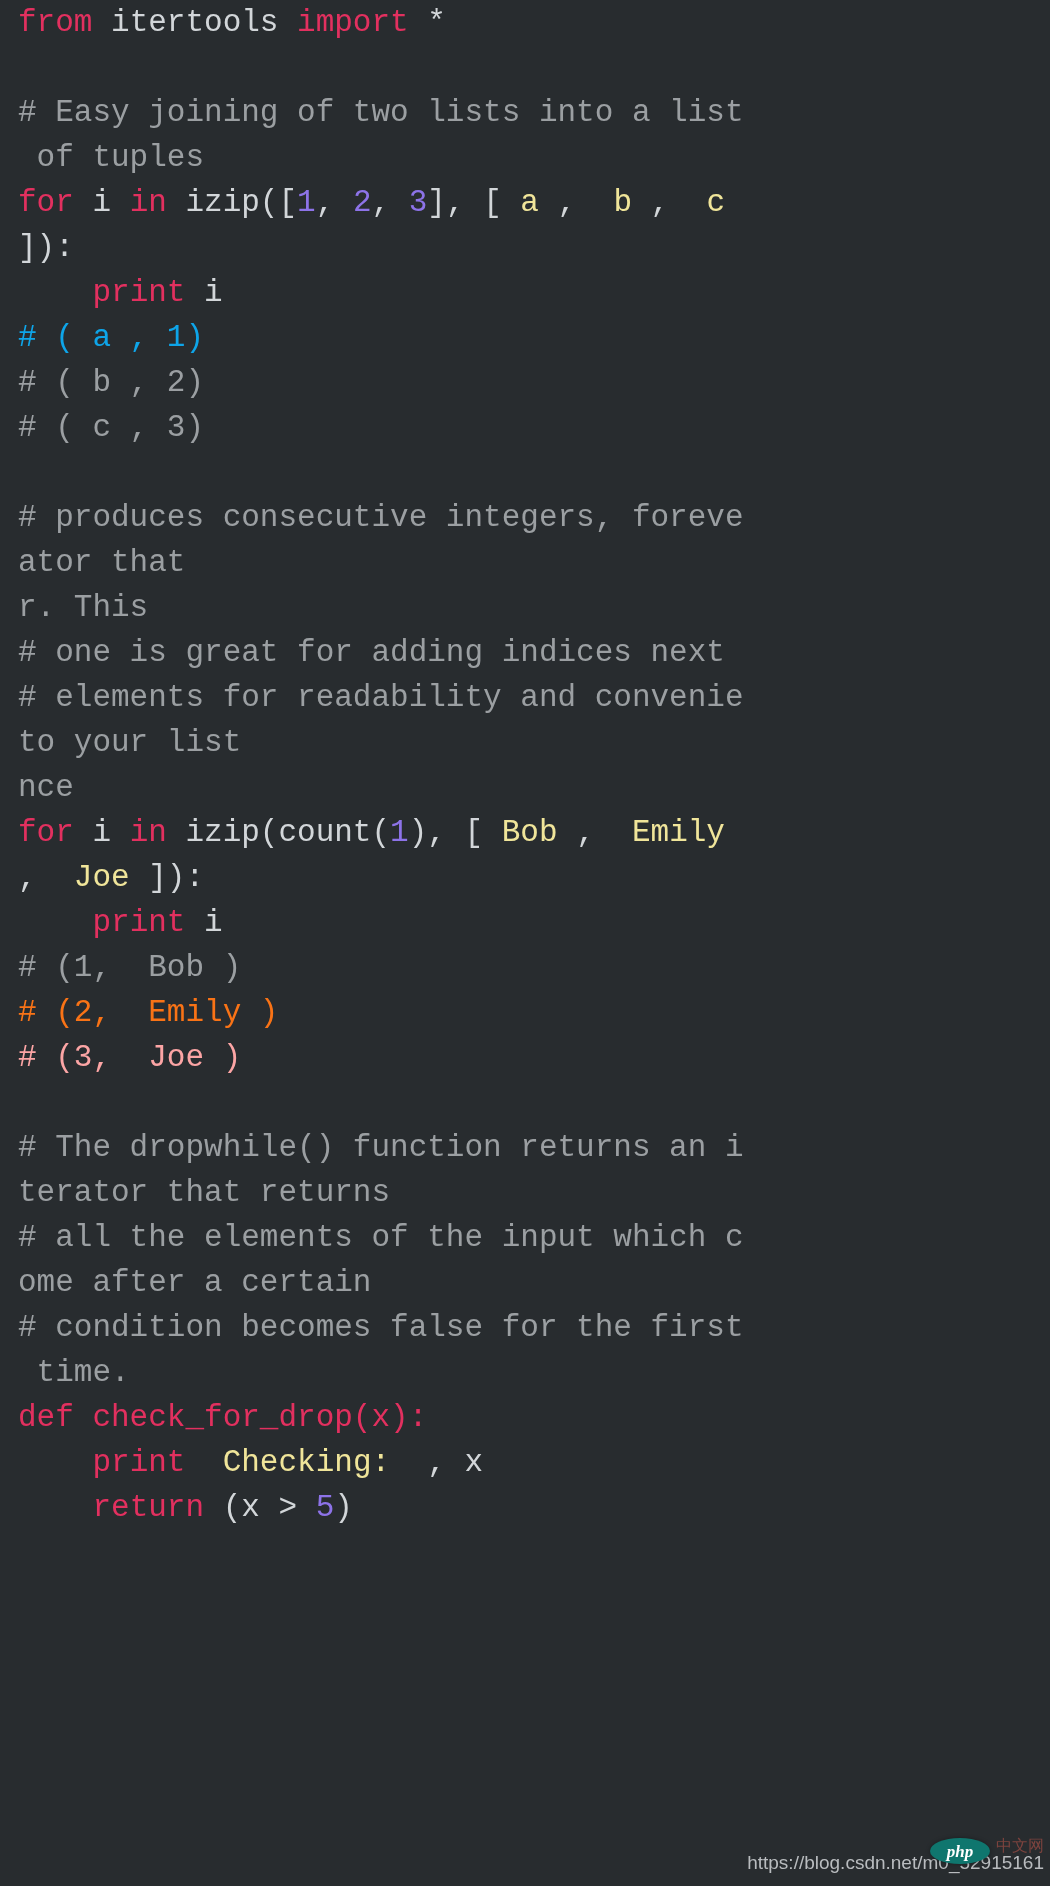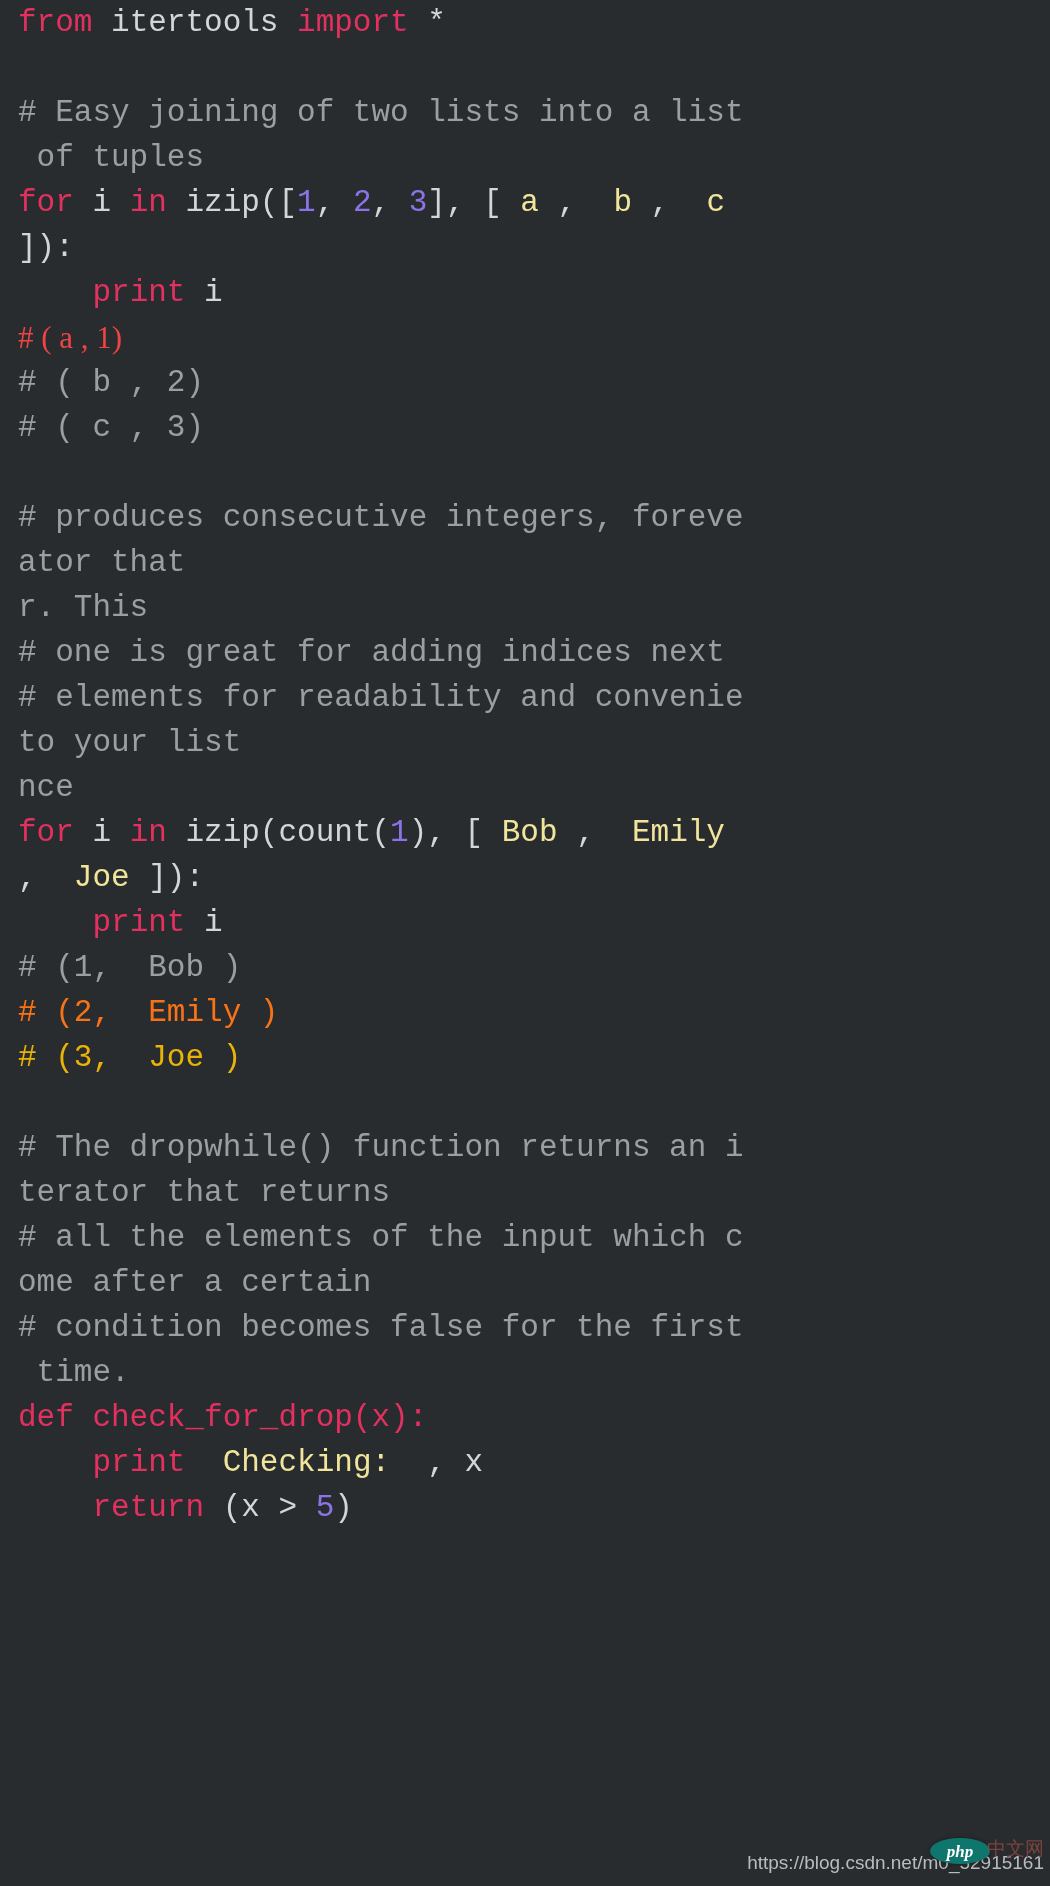--- a/index.html
+++ b/index.html
@@ -82,56 +82,56 @@
     font-size: 17px;
     color: #ffffff;
     line-height: 1;
   }
 
   #watermark .wm-mark {
     position: absolute;
     right: 0px;
     top: -12px;
     font-family: "Liberation Sans", sans-serif;
-    font-size: 19px;
+    font-size: 16px;
     color: #8a4740;
     white-space: nowrap;
     opacity: 0.85;
   }
 </style>
 </head>
 <body style="background: rgb(40, 44, 47);">
 
 <div id="code-surface" style="background: rgb(40, 44, 47);">
 
   <div id="code-lines">
       <div class="code-line"><span class="tok-kw" style="color: rgb(226, 48, 95);">from</span><span class="tok-plain" style="color: rgb(210, 214, 217);"> itertools </span><span class="tok-kw" style="color: rgb(226, 48, 95);">import</span><span class="tok-plain" style="color: rgb(210, 214, 217);"> *</span></div>
       <div class="code-line blank"><span class="tok-plain" style="color: rgb(210, 214, 217);"></span></div>
       <div class="code-line"><span class="tok-com" style="color: rgb(155, 159, 162); margin-top: 44px;"># Easy joining of two lists into a list</span></div>
       <div class="code-line"><span class="tok-com" style="color: rgb(155, 159, 162);"> of tuples</span></div>
       <div class="code-line"><span class="tok-kw" style="color: rgb(226, 48, 95);">for</span><span class="tok-plain" style="color: rgb(210, 214, 217);"> i </span><span class="tok-kw" style="color: rgb(226, 48, 95);">in</span><span class="tok-plain" style="color: rgb(210, 214, 217);"> izip([</span><span class="tok-num" style="color: rgb(141, 115, 232);">1</span><span class="tok-plain" style="color: rgb(210, 214, 217);">, </span><span class="tok-num" style="color: rgb(141, 115, 232);">2</span><span class="tok-plain" style="color: rgb(210, 214, 217);">, </span><span class="tok-num" style="color: rgb(141, 115, 232);">3</span><span class="tok-plain" style="color: rgb(210, 214, 217);">], [ </span><span class="tok-str" style="color: rgb(240, 229, 154);">a</span><span class="tok-plain" style="color: rgb(210, 214, 217);"> ,  </span><span class="tok-str" style="color: rgb(240, 229, 154);">b</span><span class="tok-plain" style="color: rgb(210, 214, 217);"> ,  </span><span class="tok-str" style="color: rgb(240, 229, 154);">c</span></div>
       <div class="code-line"><span class="tok-plain" style="color: rgb(210, 214, 217);">]):</span></div>
       <div class="code-line"><span class="tok-plain" style="color: rgb(210, 214, 217);">    </span><span class="tok-kw" style="color: rgb(226, 48, 95);">print</span><span class="tok-plain" style="color: rgb(210, 214, 217);"> i</span></div>
-      <div class="code-line"><span class="tok-com" style="color: #ef4444; font-family: Liberation Serif, serif;"># ( a , 1)</span></div>
+      <div class="code-line"><span class="tok-com" style="color: #0ea5e9;"># ( a , 1)</span></div>
       <div class="code-line"><span class="tok-com" style="color: rgb(155, 159, 162);"># ( b , 2)</span></div>
       <div class="code-line"><span class="tok-com" style="color: rgb(155, 159, 162);"># ( c , 3)</span></div>
       <div class="code-line blank"><span class="tok-plain" style="color: rgb(210, 214, 217);"></span></div>
       <div class="code-line"><span class="tok-com" style="color: rgb(155, 159, 162);"># produces consecutive integers, foreve</span></div>
       <div class="code-line"><span class="tok-com" style="color: rgb(155, 159, 162);">ator that</span></div>
       <div class="code-line"><span class="tok-com" style="color: rgb(155, 159, 162);">r. This</span></div>
       <div class="code-line"><span class="tok-com" style="color: rgb(155, 159, 162);"># one is great for adding indices next</span></div>
       <div class="code-line"><span class="tok-com" style="color: rgb(155, 159, 162);"># elements for readability and convenie</span></div>
       <div class="code-line"><span class="tok-com" style="color: rgb(155, 159, 162);">to your list</span></div>
       <div class="code-line"><span class="tok-com" style="color: rgb(155, 159, 162);">nce</span></div>
       <div class="code-line"><span class="tok-kw" style="color: rgb(226, 48, 95);">for</span><span class="tok-plain" style="color: rgb(210, 214, 217);"> i </span><span class="tok-kw" style="color: rgb(226, 48, 95);">in</span><span class="tok-plain" style="color: rgb(210, 214, 217);"> izip(count(</span><span class="tok-num" style="color: rgb(141, 115, 232);">1</span><span class="tok-plain" style="color: rgb(210, 214, 217);">), [ </span><span class="tok-str" style="color: rgb(240, 229, 154);">Bob</span><span class="tok-plain" style="color: rgb(210, 214, 217);"> ,  </span><span class="tok-str" style="color: rgb(240, 229, 154);">Emily</span></div>
       <div class="code-line"><span class="tok-plain" style="color: rgb(210, 214, 217);">,  </span><span class="tok-str" style="color: rgb(240, 229, 154);">Joe</span><span class="tok-plain" style="color: rgb(210, 214, 217);"> ]):</span></div>
       <div class="code-line"><span class="tok-plain" style="color: rgb(210, 214, 217);">    </span><span class="tok-kw" style="color: rgb(226, 48, 95);">print</span><span class="tok-plain" style="color: rgb(210, 214, 217);"> i</span></div>
       <div class="code-line"><span class="tok-com" style="color: rgb(155, 159, 162);"># (1,  Bob )</span></div>
       <div class="code-line"><span class="tok-com" style="color: #f97316;"># (2,  Emily )</span></div>
-      <div class="code-line"><span class="tok-com" style="color: #eab308;"># (3,  Joe )</span></div>
+      <div class="code-line"><span class="tok-com" style="color: #fca5a5;"># (3,  Joe )</span></div>
       <div class="code-line blank"><span class="tok-plain" style="color: rgb(210, 214, 217);"></span></div>
       <div class="code-line"><span class="tok-com" style="color: rgb(155, 159, 162);"># The dropwhile() function returns an i</span></div>
       <div class="code-line"><span class="tok-com" style="color: rgb(155, 159, 162); margin-top: 16px;">terator that returns</span></div>
       <div class="code-line"><span class="tok-com" style="color: rgb(155, 159, 162);"># all the elements of the input which c</span></div>
       <div class="code-line"><span class="tok-com" style="color: rgb(155, 159, 162);">ome after a certain</span></div>
       <div class="code-line"><span class="tok-com" style="color: rgb(155, 159, 162);"># condition becomes false for the first</span></div>
       <div class="code-line"><span class="tok-com" style="color: rgb(155, 159, 162);"> time.</span></div>
       <div class="code-line"><span class="tok-def" style="color: rgb(226, 48, 95);">def check_for_drop(x):</span></div>
       <div class="code-line"><span class="tok-plain" style="color: rgb(210, 214, 217);">    </span><span class="tok-kw" style="color: rgb(226, 48, 95);">print</span><span class="tok-plain" style="color: rgb(210, 214, 217);">  </span><span class="tok-str" style="color: rgb(240, 229, 154);">Checking:</span><span class="tok-plain" style="color: rgb(210, 214, 217);">  , x</span></div>
       <div class="code-line"><span class="tok-plain" style="color: rgb(210, 214, 217);">    </span><span class="tok-kw" style="color: rgb(226, 48, 95);">return</span><span class="tok-plain" style="color: rgb(210, 214, 217);"> (x &gt; </span><span class="tok-num" style="color: rgb(141, 115, 232);">5</span><span class="tok-plain" style="color: rgb(210, 214, 217);">)</span></div>

